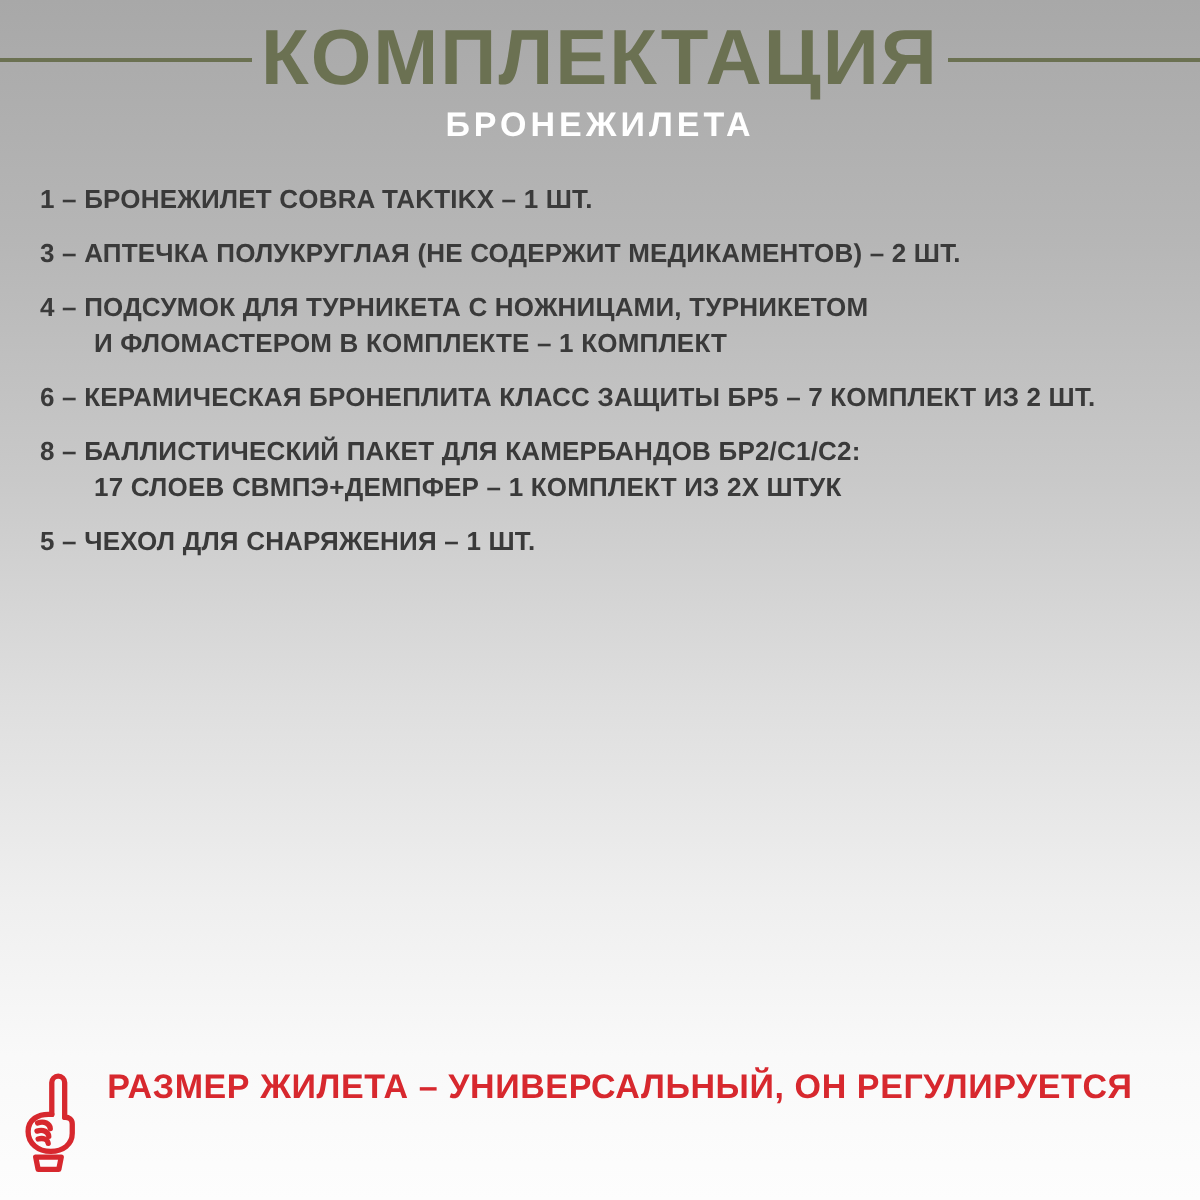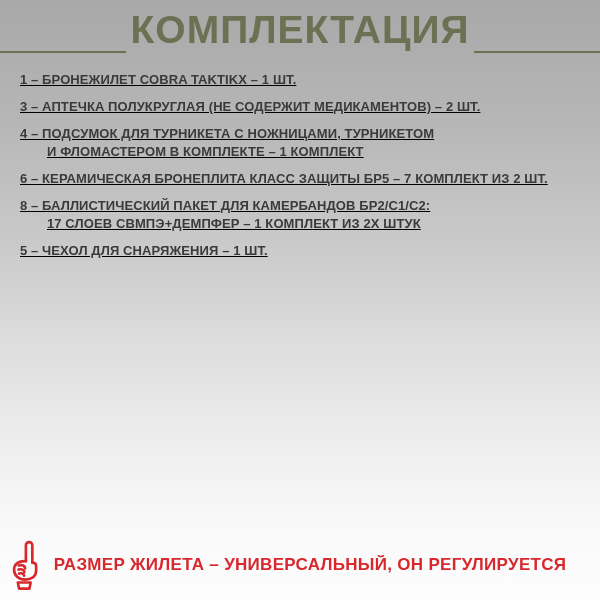--- a/index.html
+++ b/index.html
@@ -10,42 +10,42 @@
     font-family: "Liberation Sans", sans-serif;
     background: linear-gradient(180deg,
       #a8a8a8 0%, #b6b6b6 20%, #c9c9c9 40%,
       #dedede 58%, #efefef 75%, #f9f9f9 88%, #fdfdfd 100%);
     --olive: #6b7152;
     --ink: #3a3a3a;
     --red: #d7282e;
     --white: #ffffff;
   }
   .header { padding-top: 7px; text-align: center; }
-  .title-row { display: flex; align-items: flex-end; gap: 5px; }
+  .title-row { display: flex; align-items: center; gap: 5px; }
   .rule { flex: 1; height: 2px; background: var(--olive); }
   .title {
     margin: 0; white-space: nowrap;
     font-size: 39px; font-weight: bold; line-height: 46px;
     letter-spacing: 1px; color: var(--olive);
   }
   .subtitle {
     margin: 0;
     font-size: 17px; font-weight: bold; line-height: 20px;
     letter-spacing: 2px; color: var(--white);
   }
-  .list { margin-top: 18px; padding: 0 20px; text-decoration: underline; }
+  .list { margin-top: 18px; padding: 0 20px; }
   .item {
     font-size: 13px; font-weight: bold; line-height: 18px;
     letter-spacing: 0.1px; color: var(--ink);
     margin-bottom: 9px;
     padding-left: 27px; text-indent: -27px; 
   }
   .footer {
     position: absolute; left: 6px; right: 22px; bottom: 4px;
-    height: 62px; display: flex; align-items: center;
+    height: 62px; display: flex; 
   }
   .hand { color: var(--red); flex: 0 0 auto; }
   .hand svg { display: block; }
   .note {
     flex: 1; text-align: center;
     color: var(--red);
     font-size: 17px; font-weight: bold; letter-spacing: 0.3px;
     line-height: 20px;
   }
 </style>
@@ -53,20 +53,21 @@
 <body style="--olive: #6b7152; --ink: #3a3a3a; --red: #d7282e; --white: #ffffff; --bg-top: #a8a8a8; --bg-bottom: #fdfdfd;">
 
 <div class="page">
 
   <header class="header">
     <div class="title-row">
       <span class="rule"></span>
       <h1 class="title">КОМПЛЕКТАЦИЯ</h1>
       <span class="rule"></span>
     </div>
+    <h2 class="subtitle">БРОНЕЖИЛЕТА</h2>
   </header>
 
   <main class="list" id="kit-list">
       <div class="item">1 – БРОНЕЖИЛЕТ COBRA TAKTIKX – 1 ШТ.</div>
       <div class="item">3 – АПТЕЧКА ПОЛУКРУГЛАЯ  (НЕ СОДЕРЖИТ МЕДИКАМЕНТОВ) – 2 ШТ.</div>
       <div class="item">4 – ПОДСУМОК ДЛЯ ТУРНИКЕТА С НОЖНИЦАМИ, ТУРНИКЕТОМ<br>И ФЛОМАСТЕРОМ В КОМПЛЕКТЕ – 1 КОМПЛЕКТ</div>
       <div class="item">6 – КЕРАМИЧЕСКАЯ БРОНЕПЛИТА КЛАСС ЗАЩИТЫ БР5 – 7 КОМПЛЕКТ ИЗ 2 ШТ.</div>
       <div class="item">8 – БАЛЛИСТИЧЕСКИЙ ПАКЕТ ДЛЯ КАМЕРБАНДОВ БР2/С1/С2:<br>17 СЛОЕВ СВМПЭ+ДЕМПФЕР – 1 КОМПЛЕКТ ИЗ 2Х ШТУК</div>
       <div class="item">5 – ЧЕХОЛ ДЛЯ СНАРЯЖЕНИЯ – 1 ШТ.</div>
     </main>

